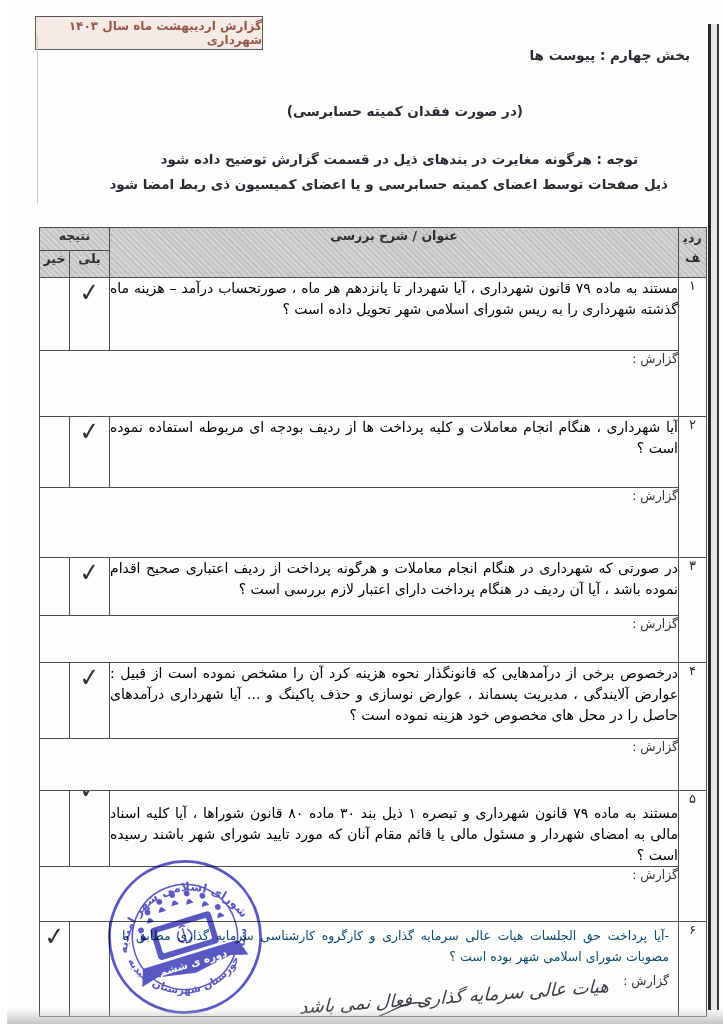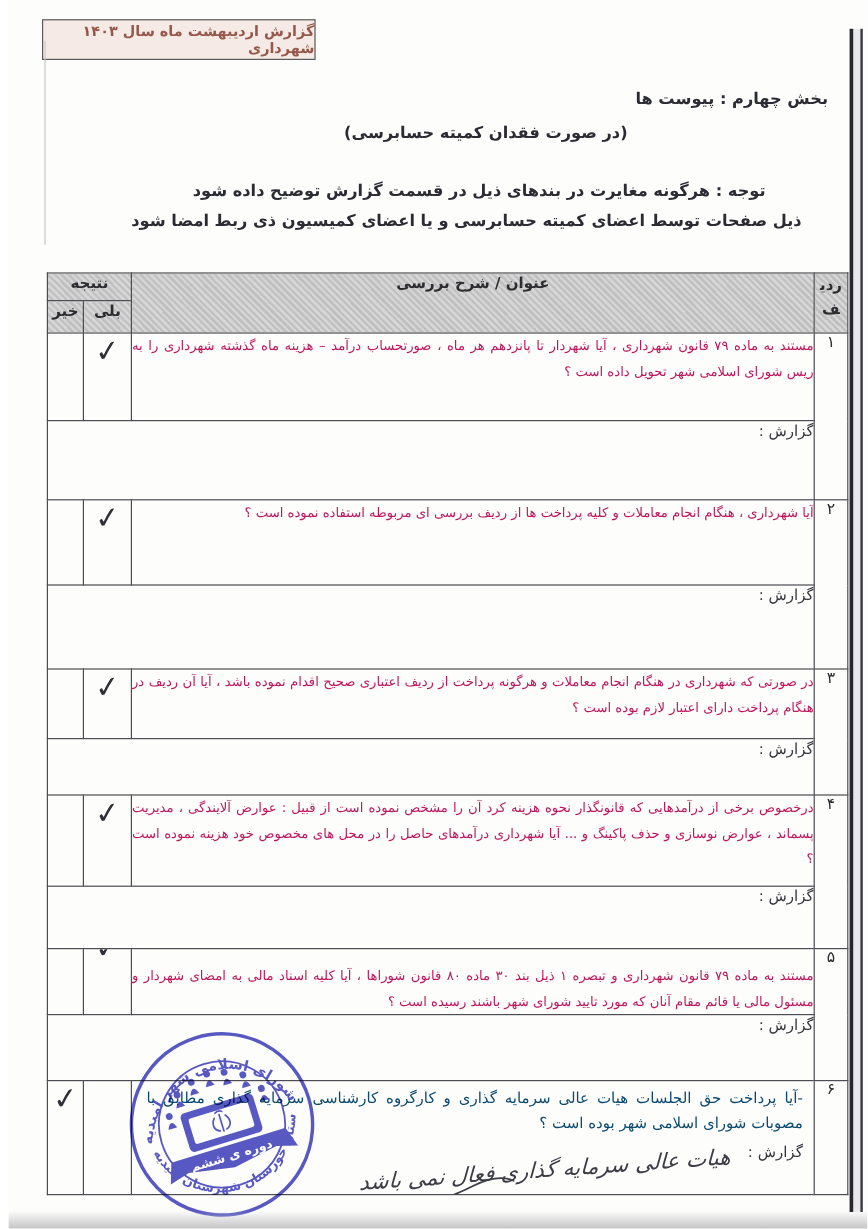--- a/index.html
+++ b/index.html
@@ -10,38 +10,38 @@
   }
   
   .corner-box{
     position:absolute; left:28px; top:16px; width:226px; height:32px;
     border:1.5px solid #5a5a5a; background:#f6eae6;
     display:flex; align-items:center; justify-content:center;
     font-size:12px; font-weight:bold; color:#95584a; letter-spacing:.2px;
   }
   
   .hline{position:absolute; font-weight:bold; font-size:13.5px; line-height:22px; color:#2b2b33; white-space:nowrap;}
-  .t-section{top:44px; right:33px;margin-top:28px;}
+  .t-section{top:44px; right:33px;}
   .t-para{top:70px; right:33px; width:660px; white-space:normal; text-align:justify;}
   .t-paren{top:100px; right:200px;}
   .t-note1{top:148px; right:85px;}
   .t-note2{top:173px; right:55px;}
   
   .tbl-wrap{position:absolute; left:33px; top:227px; width:667px;}
   table.audit{border-collapse:collapse; table-layout:fixed; width:667px; background:#fdfdfc;}
   table.audit td, table.audit th{border:1px solid #4c4c52; padding:0; vertical-align:top; overflow:hidden;}
   table.audit{border:1.5px solid #3c3c42;}
   th{background:#c9c9c9; font-weight:bold; font-size:12.5px; color:#2b2b30;
      background-image:repeating-linear-gradient(45deg, rgba(255,255,255,.25) 0 2px, rgba(0,0,0,.05) 2px 4px);}
   th.h-result{height:22px; vertical-align:middle;margin-left:20px;}
   th.h-sub{height:26px; vertical-align:middle;}
   th.h-subject{vertical-align:middle;}
   th.h-rowno{vertical-align:middle; word-break:break-all; line-height:20px; padding:0 4px;}
   td.num{font-size:13px; text-align:center; vertical-align:middle; color:#2b2b30;}
-  td.q-cell{font-size:11px; line-height:21px; padding:3px 9px 0 12px; text-align:justify; color:#be185d;}
+  td.q-cell{font-size:14px; line-height:21px; padding:3px 9px 0 12px; text-align:justify; color:#000000;}
   td.chk{text-align:center; vertical-align:middle;}
   .tick{display:inline-block; font-size:25px; color:#2f2f35; transform:rotate(-6deg); font-weight:normal;}
   .tick-high{position:relative; top:-16px;}
   td.report-cell{font-size:12.5px; padding:4px 9px 0 9px; color:#33333b;}
   .q6-question{font-size:12.5px; line-height:21px; padding:3px 9px 0 12px; text-align:justify; color:#0c4a6e;}
   .report-line{position:relative; padding:6px 9px 0 9px; font-size:12.5px; color:#33333b; display:flex; align-items:flex-start; gap:14px;}
   .handwriting{
     display:inline-block; font-size:18px; font-style:italic; letter-spacing:1.5px;
     color:#3d3d46; transform:rotate(-4deg) skewX(-6deg); transform-origin:right top; margin-top:2px;
   }
@@ -94,31 +94,31 @@
         <td class="q-cell">مستند به ماده ۷۹ قانون شهرداری ، آیا شهردار تا پانزدهم هر ماه ، صورتحساب درآمد – هزینه ماه گذشته شهرداری را به ریس شورای اسلامی شهر تحویل داده است ؟</td>
         <td class="chk"><span class="tick">✓</span></td>
         <td class="chk"></td>
       </tr>
       <tr style="height:66px">
         <td class="report-cell" colspan="3"><span>گزارش :</span></td>
       </tr>
 
       <tr style="height:71px">
         <td class="num" rowspan="2">۲</td>
-        <td class="q-cell">آیا شهرداری ، هنگام انجام معاملات و کلیه پرداخت ها از ردیف بررسی ای مربوطه استفاده نموده است ؟</td>
+        <td class="q-cell">آیا شهرداری ، هنگام انجام معاملات و کلیه پرداخت ها از ردیف بودجه ای مربوطه استفاده نموده است ؟</td>
         <td class="chk"><span class="tick">✓</span></td>
         <td class="chk"></td>
       </tr>
       <tr style="height:70px">
         <td class="report-cell" colspan="3"><span>گزارش :</span></td>
       </tr>
 
       <tr style="height:58px">
         <td class="num" rowspan="2">۳</td>
-        <td class="q-cell">در صورتی که شهرداری در هنگام انجام معاملات و هرگونه پرداخت از ردیف اعتباری صحیح اقدام نموده باشد ، آیا آن ردیف در هنگام پرداخت دارای اعتبار لازم بوده است ؟</td>
+        <td class="q-cell">در صورتی که شهرداری در هنگام انجام معاملات و هرگونه پرداخت از ردیف اعتباری صحیح اقدام نموده باشد ، آیا آن ردیف در هنگام پرداخت دارای اعتبار لازم بررسی است ؟</td>
         <td class="chk"><span class="tick">✓</span></td>
         <td class="chk"></td>
       </tr>
       <tr style="height:47px">
         <td class="report-cell" colspan="3"><span>گزارش :</span></td>
       </tr>
 
       <tr style="height:76px">
         <td class="num" rowspan="2">۴</td>
         <td class="q-cell">درخصوص برخی از درآمدهایی که قانونگذار نحوه هزینه کرد آن را مشخص نموده است از قبیل : عوارض آلایندگی ، مدیریت پسماند ، عوارض نوسازی و حذف پاکینگ و ... آیا شهرداری درآمدهای حاصل را در محل های مخصوص خود هزینه نموده است ؟</td>

